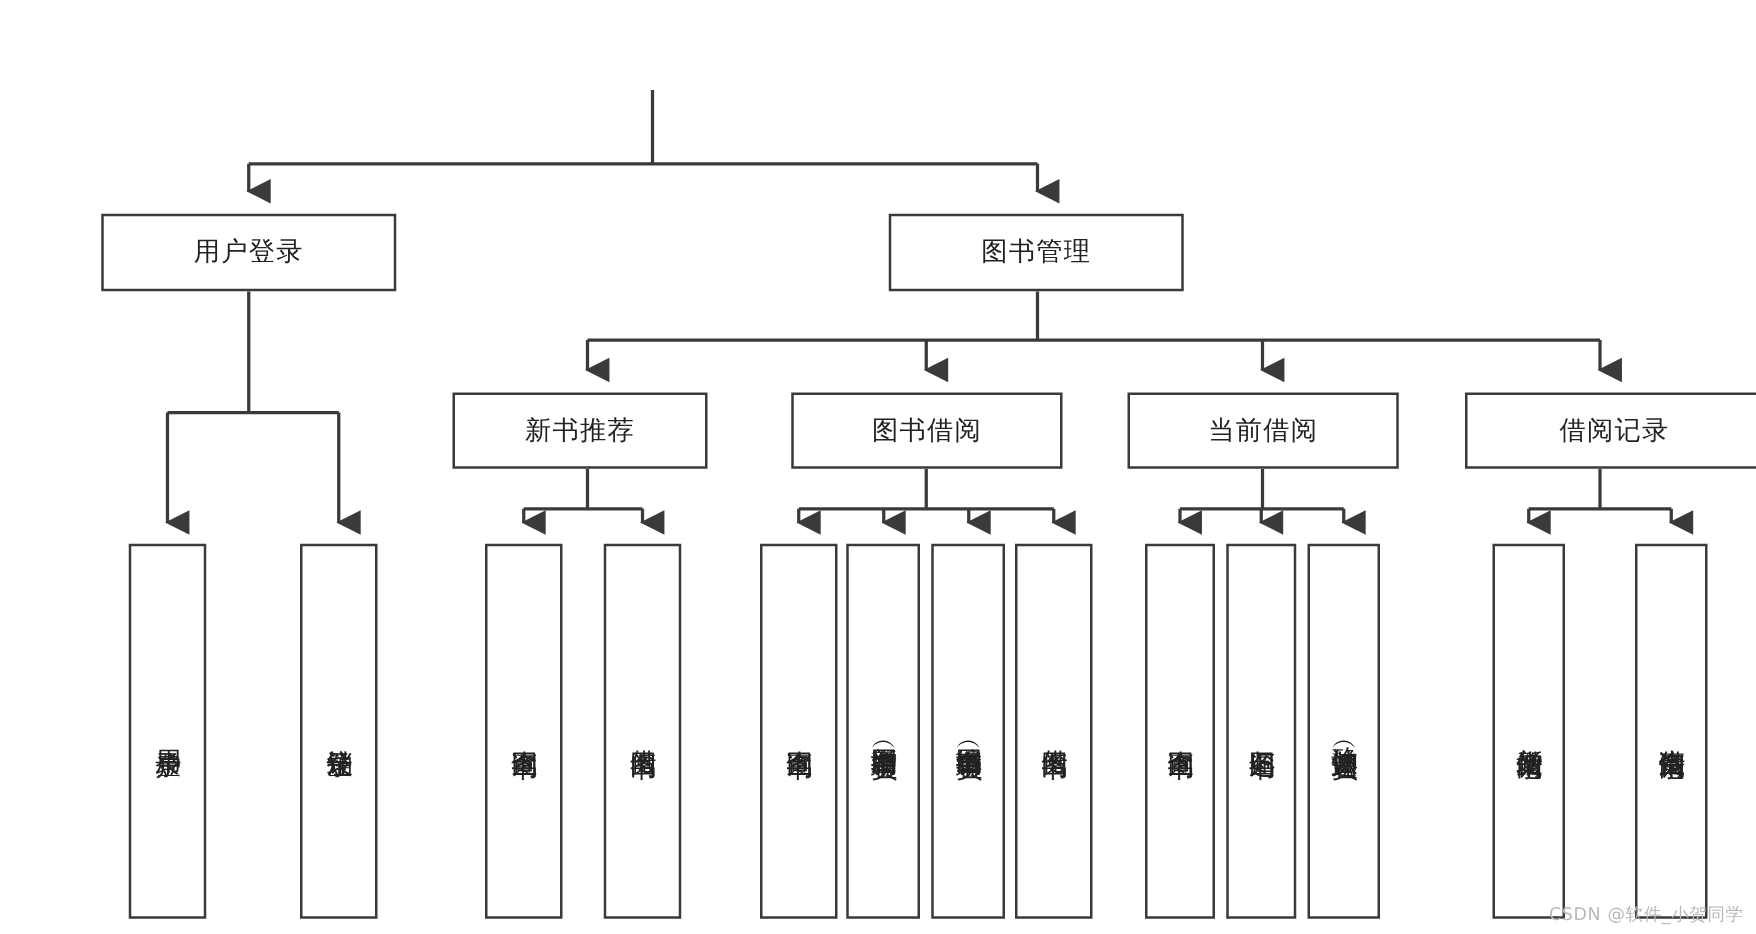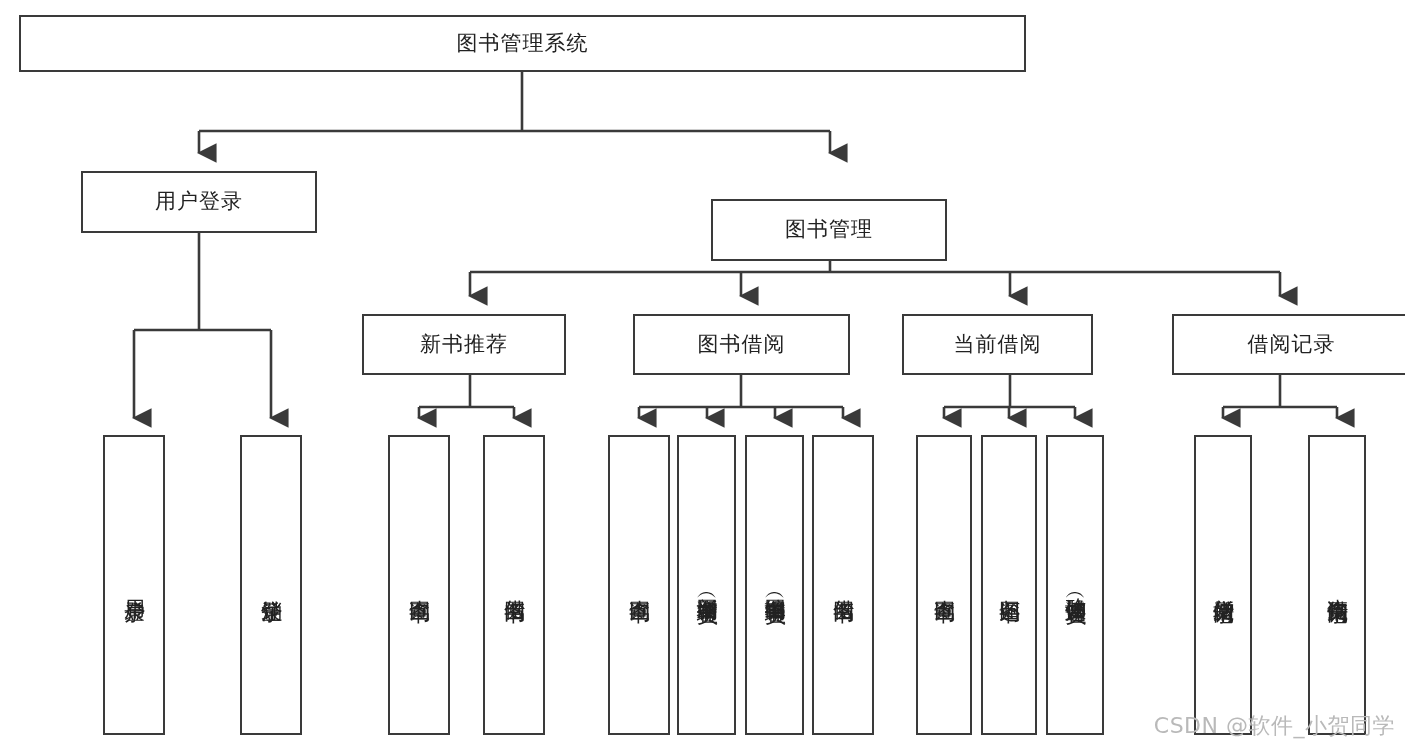--- a/index.html
+++ b/index.html
@@ -52,21 +52,21 @@
     display: block;
   }
   .leaf-box {
     align-items: center;
     justify-content: center;
   }
   .watermark {
     position: absolute;
     right: 10px;
     bottom: 6px;
-    font-size: 22px;
+    font-size: 14px;
     color: #b9b9b9;
     white-space: nowrap;
     letter-spacing: 0.5px;
   }
 </style>
 </head>
 <body>
 
 <div id="diagram-root">
 
@@ -113,38 +113,35 @@
       <path d="M1009,407 L1009,418" marker-end="url(#arrow)"></path>
       <path d="M1075,407 L1075,418" marker-end="url(#arrow)"></path>
 
       <path d="M1280,375 L1280,407"></path>
       <path d="M1223,407 L1337,407"></path>
       <path d="M1223,407 L1223,418" marker-end="url(#arrow)"></path>
       <path d="M1337,407 L1337,418" marker-end="url(#arrow)"></path>
     </g>
   </svg>
 
-  <div class="node-box" id="node-root" style="left: 19px; top: 15px; width: 1007px; height: 57px;">
-    <span class="node-label-h">图书管理系统</span>
-  </div>
 
   <div class="node-box" id="node-l2-0" style="left: 81px; top: 171px; width: 236px; height: 62px;">
     <span class="node-label-h">用户登录</span>
   </div>
-  <div class="node-box" id="node-l2-1" style="left: 711px; top: 171px; width: 236px; height: 62px; margin-top: 28px;">
+  <div class="node-box" id="node-l2-1" style="left: 711px; top: 171px; width: 236px; height: 62px;">
     <span class="node-label-h">图书管理</span>
   </div>
 
   <div class="node-box" id="node-l3-0" style="left: 362px; top: 314px; width: 204px; height: 61px;">
     <span class="node-label-h">新书推荐</span>
   </div>
   <div class="node-box" id="node-l3-1" style="left: 633px; top: 314px; width: 217px; height: 61px;">
     <span class="node-label-h">图书借阅</span>
   </div>
-  <div class="node-box" id="node-l3-2" style="left: 902px; top: 314px; width: 191px; height: 61px;">
+  <div class="node-box" id="node-l3-2" style="left: 902px; top: 314px; width: 217px; height: 61px;">
     <span class="node-label-h">当前借阅</span>
   </div>
   <div class="node-box" id="node-l3-3" style="left: 1172px; top: 314px; width: 239px; height: 61px;">
     <span class="node-label-h">借阅记录</span>
   </div>
 
   <div class="node-box leaf-box" id="node-leaf-0" style="left: 103px; top: 435px; width: 62px; height: 300px;">
     <span class="node-label-v">用户登录</span>
   </div>
   <div class="node-box leaf-box" id="node-leaf-1" style="left: 240px; top: 435px; width: 62px; height: 300px;">

